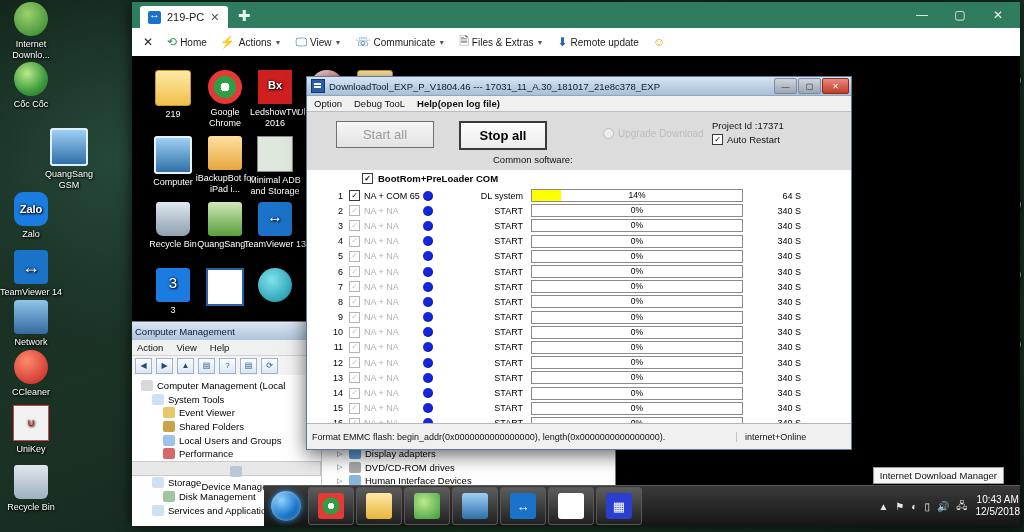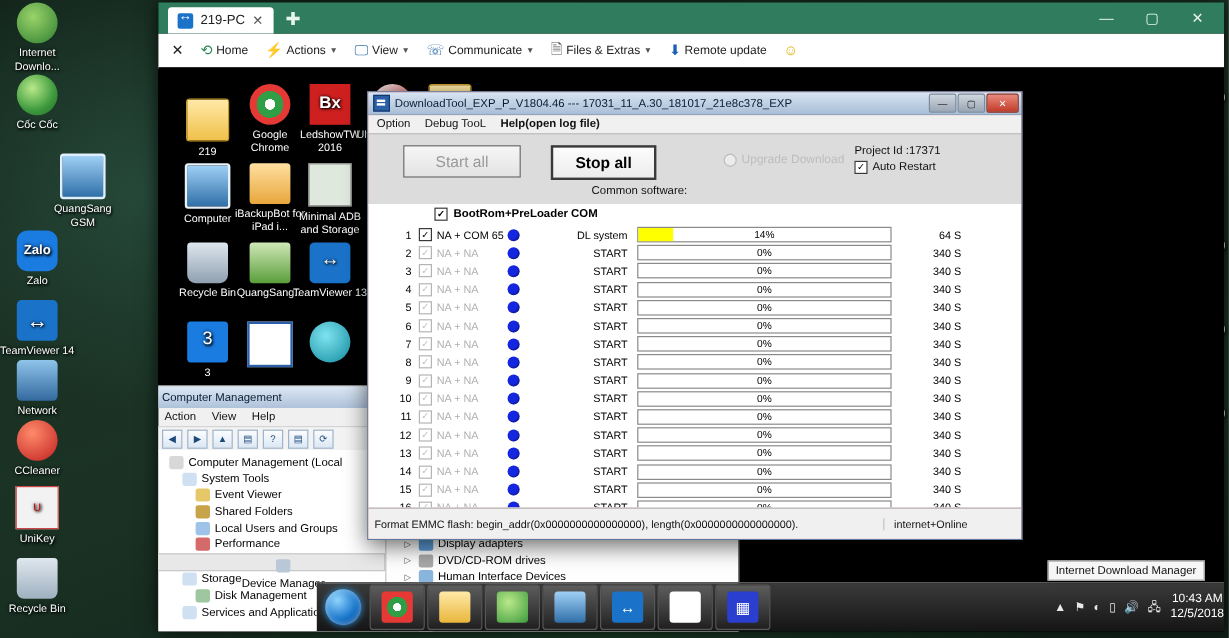--- a/index.html
+++ b/index.html
@@ -37,21 +37,21 @@
   .tvwinbtns{position:absolute;right:4px;top:2px;display:flex;gap:2px;}
   .tvwinbtns span{width:36px;height:22px;display:flex;align-items:center;justify-content:center;
          font-size:12px;color:#e9f3ee;cursor:pointer;}
   #tvbar{height:28px;background:#fff;border-bottom:1px solid #cfcfcf;display:flex;align-items:center;
          gap:4px;padding:0 6px;font-size:10px;color:#1b1b1b;}
   .tvitem{display:flex;align-items:center;gap:3px;padding:2px 5px;cursor:pointer;white-space:nowrap;}
   .tvitem .cg{font-size:12px;}
   .caret{font-size:7px;color:#555;}
   #tvcanvas{position:absolute;left:0;top:54px;right:0;bottom:0;background:#000;overflow:hidden;}
   
-  #dtool{position:absolute;left:174px;top:20px;width:544px;height:372px;background:#fca5a5;
+  #dtool{position:absolute;left:174px;top:20px;width:544px;height:372px;background:#c4b5fd;
          border:1px solid #5b7a9c;box-shadow:0 5px 18px rgba(0,0,0,.6);}
   #dttitle{height:18px;background:linear-gradient(#d7e4f2,#a9bed6);display:flex;align-items:center;
            padding:0 2px;font-size:9.5px;color:#0b1d33;border-bottom:1px solid #8fa6c0;}
   #dttitle .app{width:12px;height:12px;margin:0 4px 0 2px;background:#2a5fa8;border:1px solid #13386b;
            position:relative;flex:none;}
   #dttitle .app:after{content:"";position:absolute;left:2px;top:3px;width:7px;height:2px;background:#fff;
            box-shadow:0 3px 0 #fff;}
   .wbtns{margin-left:auto;display:flex;}
   .wbtn{width:21px;height:14px;margin-left:1px;border:1px solid #7d8b9c;border-radius:2px;
         background:linear-gradient(#cfd6de,#9aa6b4);display:flex;align-items:center;justify-content:center;
@@ -195,23 +195,23 @@
         <span class="cg" style="color:#1a5fb4">⬇</span>
         <span>Remote update</span>
       </div>
       <div class="tvitem">
         <span class="cg" style="color:#e0b000">☺</span>
       </div>
     </div>
 
   <div id="tvcanvas">
     <div id="remote-icons">
-        <div class="dicon" style="left: 10px; top: 14px; margin-top: 12px;"><div class="gl" style="background:linear-gradient(#ffe9a8,#f0c04a);border:1px solid #c79a23;border-radius:3px"></div><span class="lbl">219</span></div>
+        <div class="dicon" style="left: 10px; top: 14px;"><div class="gl" style="background:linear-gradient(#ffe9a8,#f0c04a);border:1px solid #c79a23;border-radius:3px"></div><span class="lbl">219</span></div>
         <div class="dicon" style="left: 62px; top: 14px;"><div class="gl" style="background:radial-gradient(circle at 50% 50%,#fff 18%,#2f9e44 19%,#2f9e44 46%,#e53935 47%);border-radius:50%"></div><span class="lbl">Google Chrome</span></div>
-        <div class="dicon" style="left: 112px; top: 14px;"><div class="gl" style="background:#cf2020;color:#fff;font-size:14px;line-height:30px;font-weight:bold;text-align:center">Bx</div><span class="lbl">LedshowTW 2016</span></div>
+        <div class="dicon" style="left: 112px; top: 14px;"><div class="gl" style="background:#cf2020;color:#fff;font-size:11px;line-height:30px;font-weight:bold;text-align:center">Bx</div><span class="lbl">LedshowTW 2016</span></div>
         <div class="dicon" style="left: 164px; top: 14px;"><div class="gl" style="background:linear-gradient(135deg,#f2f2f2,#c62828);border-radius:50%"></div><span class="lbl">Ultimate Mult...</span></div>
         <div class="dicon" style="left: 212px; top: 14px;"><div class="gl" style="background:linear-gradient(#ffe9a8,#f0c04a);border:1px solid #c79a23;border-radius:3px"></div><span class="lbl">Hunter_Mi...</span></div>
         <div class="dicon" style="left: 10px; top: 80px;"><div class="gl" style="background:linear-gradient(#9fd0f5,#2f6fa8);border:2px solid #e8f2fb;border-radius:3px"></div><span class="lbl">Computer</span></div>
         <div class="dicon" style="left: 62px; top: 80px;"><div class="gl" style="background:linear-gradient(#ffe0a0,#e8a63c);border-radius:3px"></div><span class="lbl">iBackupBot for iPad i...</span></div>
         <div class="dicon" style="left: 112px; top: 80px;"><div class="gl" style="background:#dfe8dd;border:1px solid #888"></div><span class="lbl">Minimal ADB and Storage</span></div>
         <div class="dicon" style="left: 164px; top: 80px;"><div class="gl" style="background:linear-gradient(135deg,#efefef,#8a4ad0);border-radius:50%"></div><span class="lbl">Ult...</span></div>
         <div class="dicon" style="left: 10px; top: 146px;"><div class="gl" style="background:linear-gradient(#dfe7ee,#8fa0b0);border-radius:3px 3px 7px 7px"></div><span class="lbl">Recycle Bin</span></div>
         <div class="dicon" style="left: 62px; top: 146px;"><div class="gl" style="background:linear-gradient(#cfe8b8,#5a9e3a);border-radius:3px"></div><span class="lbl">QuangSang...</span></div>
         <div class="dicon" style="left: 112px; top: 146px;"><div class="gl" style="background:#1a73c8;border-radius:4px;color:#fff;font-size:16px;line-height:30px;text-align:center">↔</div><span class="lbl">TeamViewer 13</span></div>
         <div class="dicon" style="left: 164px; top: 146px;"><div class="gl" style="background:linear-gradient(#d8e8f8,#2f6fa8);border-radius:50%"></div><span class="lbl">Ultra...</span></div>

